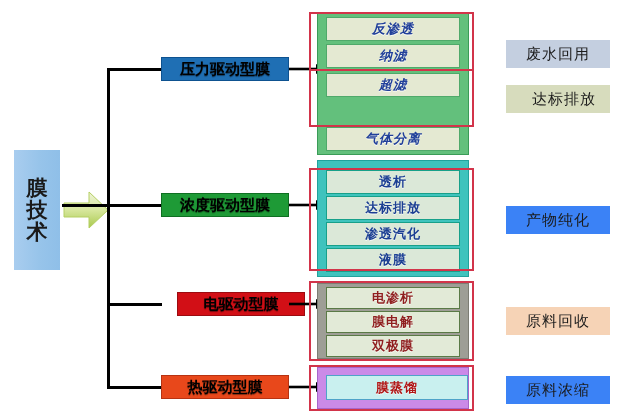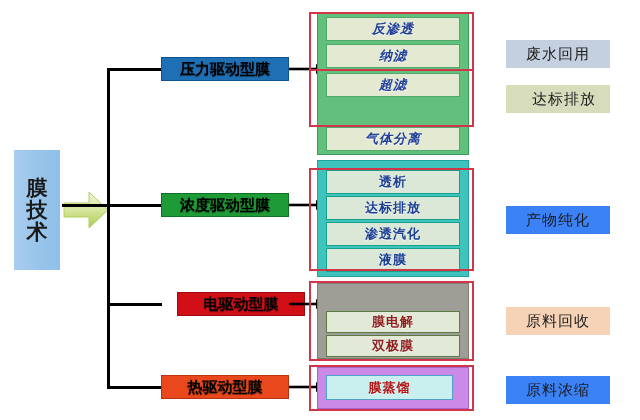--- a/index.html
+++ b/index.html
@@ -161,29 +161,32 @@
     <span>达标排放</span>
   </div>
   <div class="item it-g2" style="left:326px;top:222px;width:134px;height:24px;">
     <span>渗透汽化</span>
   </div>
   <div class="item it-g2" style="left:326px;top:248px;width:134px;height:24px;">
     <span>液膜</span>
   </div>
 
   <div class="group g3" style="left:317px;top:283px;width:152px;height:76px;"></div>
+  <div class="item it-g3" style="left:326px;top:287px;width:134px;height:22px;">
+    <span>电渗析</span>
+  </div>
   <div class="item it-g3" style="left:326px;top:311px;width:134px;height:22px;">
     <span>膜电解</span>
   </div>
   <div class="item it-g3" style="left:326px;top:335px;width:134px;height:22px;">
     <span>双极膜</span>
   </div>
 
   <div class="group g4" style="left:317px;top:367px;width:152px;height:42px;"></div>
-  <div class="item it-g4" style="left:326px;top:375px;width:127px;height:25px;">
+  <div class="item it-g4" style="left:326px;top:375px;width:142px;height:25px;">
     <span>膜蒸馏</span>
   </div>
 
   <div class="hl" style="left:309px;top:12px;width:165px;height:59px;"></div>
   <div class="hl" style="left:309px;top:69px;width:165px;height:58px;"></div>
   <div class="hl" style="left:309px;top:168px;width:165px;height:103px;"></div>
   <div class="hl" style="left:309px;top:281px;width:165px;height:80px;"></div>
   <div class="hl" style="left:309px;top:365px;width:165px;height:46px;"></div>
 
   <div class="outcome o-blue" style="left:506px;top:40px;font-family:Liberation Serif, serif;">

